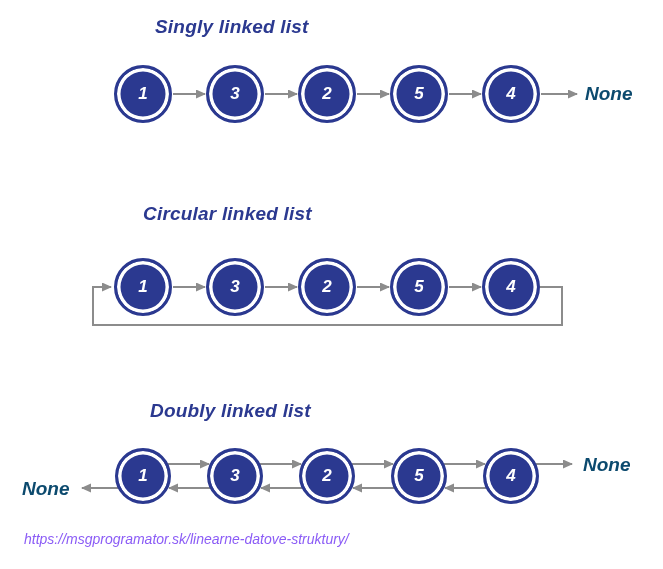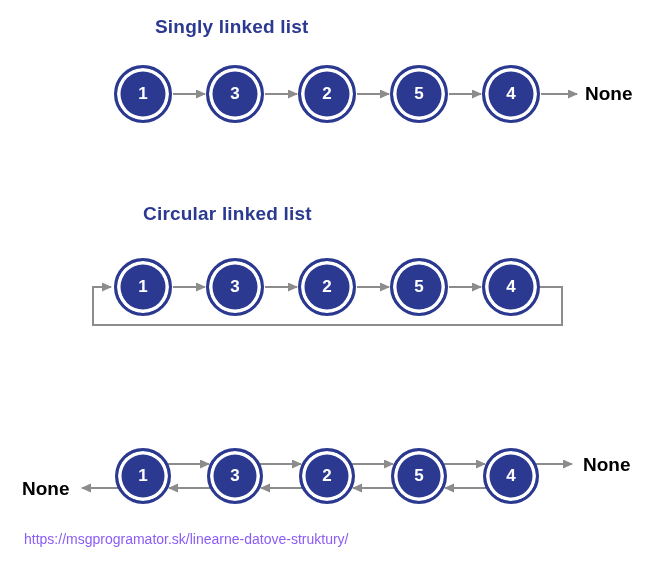--- a/index.html
+++ b/index.html
@@ -2,39 +2,40 @@
 <html><head>
 <meta charset="utf-8">
 <style>
   html,body{margin:0;padding:0;background:#fff;}
   .page{
     position:relative;
     width:637px;height:569px;
     background:#ffffff;
     font-family:"Liberation Sans",sans-serif;
     overflow:hidden;
+    font-style:italic;
   }
   .overlay{position:absolute;left:0;top:0;}
   .diagram-title{
     position:absolute;
     font-size:19px;font-weight:bold;color:#2B3990;
     white-space:nowrap;letter-spacing:0.2px;
   }
   .node{
     position:absolute;box-sizing:border-box;
     width:58px;height:58px;border-radius:50%;
     background:#2B3990;border:3px solid #2B3990;
     box-shadow:inset 0 0 0 3.5px #ffffff;
     display:flex;align-items:center;justify-content:center;
     color:#ffffff;font-size:17px;font-weight:bold;
   }
   .node.small{width:56px;height:56px;}
   .none-label{
     position:absolute;
-    font-size:19px;font-weight:bold;color:#000000;
+    font-size:19px;font-weight:bold;color:#0c4a6e;
     white-space:nowrap;line-height:22px;
   }
   .source-url{
     position:absolute;left:24px;top:531px;
     font-size:14px;color:#8b5cf6;white-space:nowrap;
   }
 </style>
 </head>
 <body>
 
@@ -74,20 +75,21 @@
       <line x1="210" y1="488" x2="169" y2="488" marker-end="url(#ah)"></line>
       <line x1="302" y1="488" x2="261" y2="488" marker-end="url(#ah)"></line>
       <line x1="394" y1="488" x2="353" y2="488" marker-end="url(#ah)"></line>
       <line x1="486" y1="488" x2="445" y2="488" marker-end="url(#ah)"></line>
       <line x1="118" y1="488" x2="82" y2="488" marker-end="url(#ah)"></line>
     </g>
   </svg>
 
   <div class="diagram-title" style="left:155px;top:16px">Singly linked list</div>
   <div class="diagram-title" style="left:143px;top:203px">Circular linked list</div>
+  <div class="diagram-title" style="left:150px;top:400px">Doubly linked list</div>
 
   <div class="node" style="left:114px;top:65px">1</div>
   <div class="node" style="left:206px;top:65px">3</div>
   <div class="node" style="left:298px;top:65px">2</div>
   <div class="node" style="left:390px;top:65px">5</div>
   <div class="node" style="left:482px;top:65px">4</div>
 
   <div class="node" style="left:114px;top:258px">1</div>
   <div class="node" style="left:206px;top:258px">3</div>
   <div class="node" style="left:298px;top:258px">2</div>

